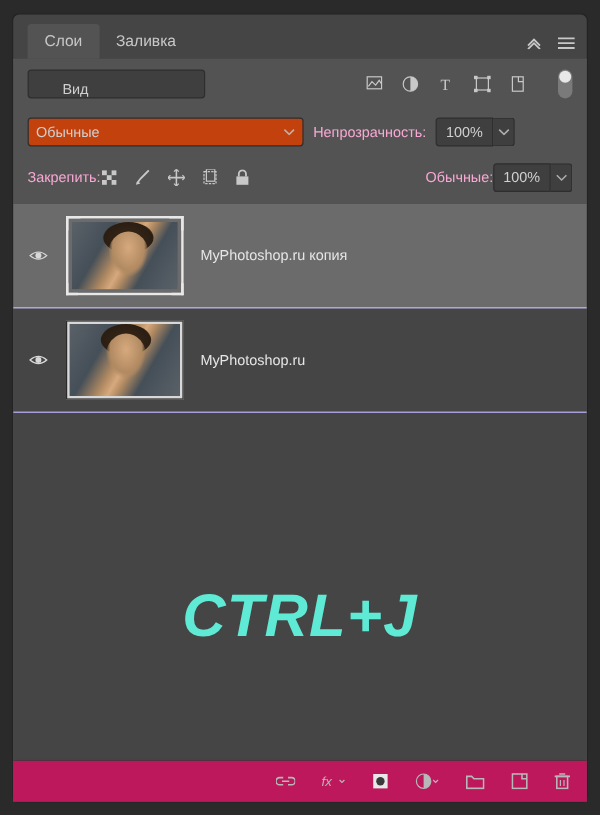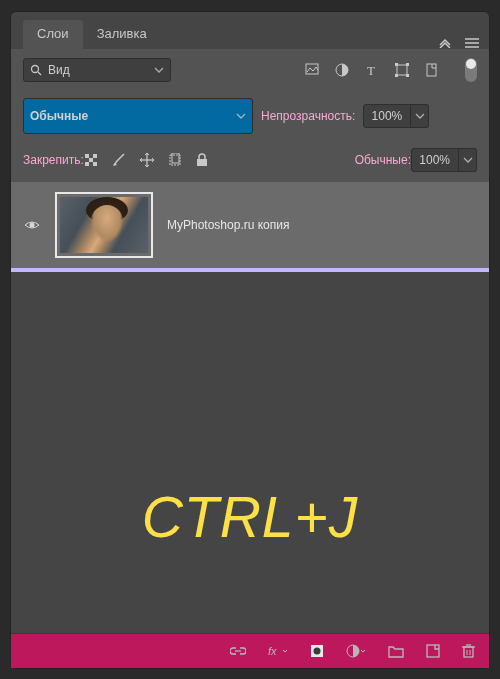--- a/index.html
+++ b/index.html
@@ -1,59 +1,59 @@
 <!DOCTYPE html>
 <html><head>
 <meta charset="utf-8">
 <style>
   * { box-sizing: border-box; margin: 0; padding: 0; }
   body { background: #2a2a2a; font-family: "Segoe UI", Arial, sans-serif; font-size: 12px; color: #d0d0d0; }
   .frame { width: 500px; height: 679px; background: #2a2a2a; padding: 11px 10px 10px 10px; }
   .panel { width: 480px; height: 658px; background: #454545; border: 1px solid #232323; border-radius: 6px; position: relative; display: flex; flex-direction: column; }
-  .header { display: flex; align-items: flex-end; padding: 8px 10px 0 0; position: relative; }
+  .header { display: flex; align-items: center; padding: 8px 10px 0 0; position: relative; }
   .tabs { display: flex; gap: 0; padding-left: 12px; }
   .tab { padding: 6px 14px 8px 14px; font-size: 13px; cursor: pointer; color: #c8c8c8; }
   .tab.active { background: #535353; border-radius: 3px 3px 0 0; }
   .header-right { margin-left: auto; display: flex; gap: 14px; align-items: center; padding-top: 2px; }
   .icon-btn { color: #c8c8c8; cursor: pointer; display: inline-flex; }
   .body { background: #535353; flex: 1; display: flex; flex-direction: column; border-top: 1px solid #535353; }
   .row { display: flex; align-items: center; padding: 8px 12px; gap: 8px; }
-  .filter { display: flex; align-items: center; background: #3f3f3f; border: 1px solid #2e2e2e; border-radius: 3px; padding: 2px 6px; width: 148px; height: 24px; gap: 6px; }
+  .filter { display: flex; align-items: center; background: #3f3f3f; border: 1px solid #2e2e2e; border-radius: 3px; padding: 2px 6px; width: 148px; height: 24px; gap: 6px; flex-direction: column; }
   .filter input { background: transparent; border: none; outline: none; color: #d0d0d0; font-size: 12px; width: 90px; }
   .spacer { flex: 1; }
   .toprow-icons { display: flex; gap: 16px; align-items: center; }
   .toggle { width: 12px; height: 24px; background: #7a7a7a; border-radius: 6px; position: relative; margin-left: 18px; }
   .toggle::after { content: ""; position: absolute; width: 10px; height: 10px; background: #e8e8e8; border-radius: 50%; top: 1px; left: 1px; }
-  select, .dropdown { background: #0369a1; border: 1px solid #2e2e2e; color: #d0d0d0; font-size: 12px; padding: 3px 6px; border-radius: 3px; height: 36px; font-weight: bold; }
+  select, .dropdown { background: #c2410c; border: 1px solid #2e2e2e; color: #d0d0d0; font-size: 12px; padding: 3px 6px; border-radius: 3px; height: 24px; }
   .dropdown.wide { width: 230px; display: flex; align-items: center; justify-content: space-between; }
   .label { color: #f9a8d4; font-size: 12px; }
   .val-select { display: flex; align-items: center; gap: 0; }
   .val-select .val { background: #3f3f3f; border: 1px solid #2e2e2e; padding: 3px 8px; height: 24px; display: flex; align-items: center; border-radius: 3px 0 0 3px; width: 48px; justify-content: flex-end; text-align: right; }
   .val-select .chev { background: #3f3f3f; border: 1px solid #2e2e2e; border-left: none; height: 24px; width: 18px; display: flex; align-items: center; justify-content: center; border-radius: 0 3px 3px 0; }
   .lockrow { display: flex; gap: 0; align-items: center; padding: 6px 12px 10px 12px; }
   .lock-icons { display: flex; gap: 14px; align-items: center; }
   .layers { background: #454545; flex: 1; overflow: hidden; }
-  .layer { display: flex; align-items: center; padding: 10px 12px; gap: 14px; border-bottom: 4px solid #c4b5fd; }
+  .layer { display: flex; align-items: center; padding: 10px 12px; gap: 14px; border-bottom: 1px solid #c4b5fd; }
   .layer.selected { background: #6b6b6b; }
   .vis { width: 18px; display: flex; justify-content: center; }
   .thumb-wrap { width: 98px; height: 66px; padding: 2px; background: #d8d8d8; border: 1px solid #2a2a2a; position: relative; }
   .layer.selected .thumb-wrap { border: 2px solid #e8e8e8; padding: 3px; background: #6b6b6b; }
   .layer.selected .thumb-wrap::before,
   .layer.selected .thumb-wrap::after,
   .layer.selected .thumb-wrap .c1,
   .layer.selected .thumb-wrap .c2 { content:""; position:absolute; width:10px; height:10px; border:2px solid #e8e8e8; }
   .layer.selected .thumb-wrap::before { top:-2px; left:-2px; border-right:none; border-bottom:none; }
   .layer.selected .thumb-wrap::after { top:-2px; right:-2px; border-left:none; border-bottom:none; }
   .layer.selected .thumb-wrap .c1 { bottom:-2px; left:-2px; border-right:none; border-top:none; }
   .layer.selected .thumb-wrap .c2 { bottom:-2px; right:-2px; border-left:none; border-top:none; }
   .thumb { width: 100%; height: 100%; background: linear-gradient(120deg,#5a6168 0%,#454f58 30%,#b18a62 45%,#d7a97d 52%,#b18a62 58%,#454f58 70%,#5a6168 100%); position: relative; overflow: hidden; }
   .thumb::after { content:""; position:absolute; top:8px; left:30px; width:34px; height:38px; background: radial-gradient(ellipse at 50% 35%, #d7a97d 0%, #b18a62 55%, rgba(0,0,0,0) 70%); border-radius: 50% 50% 40% 40%; }
   .thumb::before { content:""; position:absolute; top:0px; left:26px; width:42px; height:26px; background: radial-gradient(ellipse at 50% 60%, #3b2a1a 0%, #2a1d12 70%, rgba(0,0,0,0) 80%); border-radius: 50%; }
   .layer-name { color: #e6e6e6; font-size: 12px; }
-  .overlay-text { position: absolute; left: 50%; top: 472px; transform: translateX(-50%); font-size: 57px; font-weight: 400; font-style: italic; color: #fde047; letter-spacing: 1px; font-family: "Segoe UI", Arial, sans-serif; white-space: nowrap; }
+  .overlay-text { position: absolute; left: 50%; top: 472px; transform: translateX(-50%); font-size: 50px; font-weight: 700; font-style: italic; color: #5eead4; letter-spacing: 1px; font-family: "Segoe UI", Arial, sans-serif; white-space: nowrap; }
   .footer { border-top: 1px solid #3a3a3a; padding: 10px 14px; display: flex; gap: 22px; align-items: center; justify-content: flex-end; background: #be185d; }
   svg { display: block; }
   .chev svg, .dropdown svg, .filter svg.caret { opacity: 0.8; }
 </style>
 </head>
 <body>
 
 <div class="frame">
   <div class="panel">
 
@@ -210,20 +210,32 @@
                 <circle cx="8" cy="6" r="2.5" fill="#d8d8d8"></circle>
               </svg>
           </div>
           <div class="thumb-wrap">
               <span class="c1"></span>
               <span class="c2"></span>
               <div class="thumb"></div>
             </div>
           <div class="layer-name">MyPhotoshop.ru копия</div>
         </div>
+        <div class="layer">
+          <div class="vis">
+            <svg width="16" height="12" viewBox="0 0 16 12">
+                <path d="M1 6 Q8 0 15 6 Q8 12 1 6 Z" stroke="#d8d8d8" fill="none"></path>
+                <circle cx="8" cy="6" r="2.5" fill="#d8d8d8"></circle>
+              </svg>
+          </div>
+          <div class="thumb-wrap">
+              <div class="thumb"></div>
+            </div>
+          <div class="layer-name">MyPhotoshop.ru</div>
+        </div>
       </div>
 
       <div class="footer">
         <span class="icon-btn">
             <svg width="16" height="12" viewBox="0 0 16 12">
               <path d="M5 6 H11" stroke="#b8b8b8" stroke-width="1.3"></path>
               <path d="M6 3 H3 A3 3 0 0 0 3 9 H6" stroke="#b8b8b8" fill="none" stroke-width="1.3"></path>
               <path d="M10 3 H13 A3 3 0 0 1 13 9 H10" stroke="#b8b8b8" fill="none" stroke-width="1.3"></path>
             </svg>
           </span>

